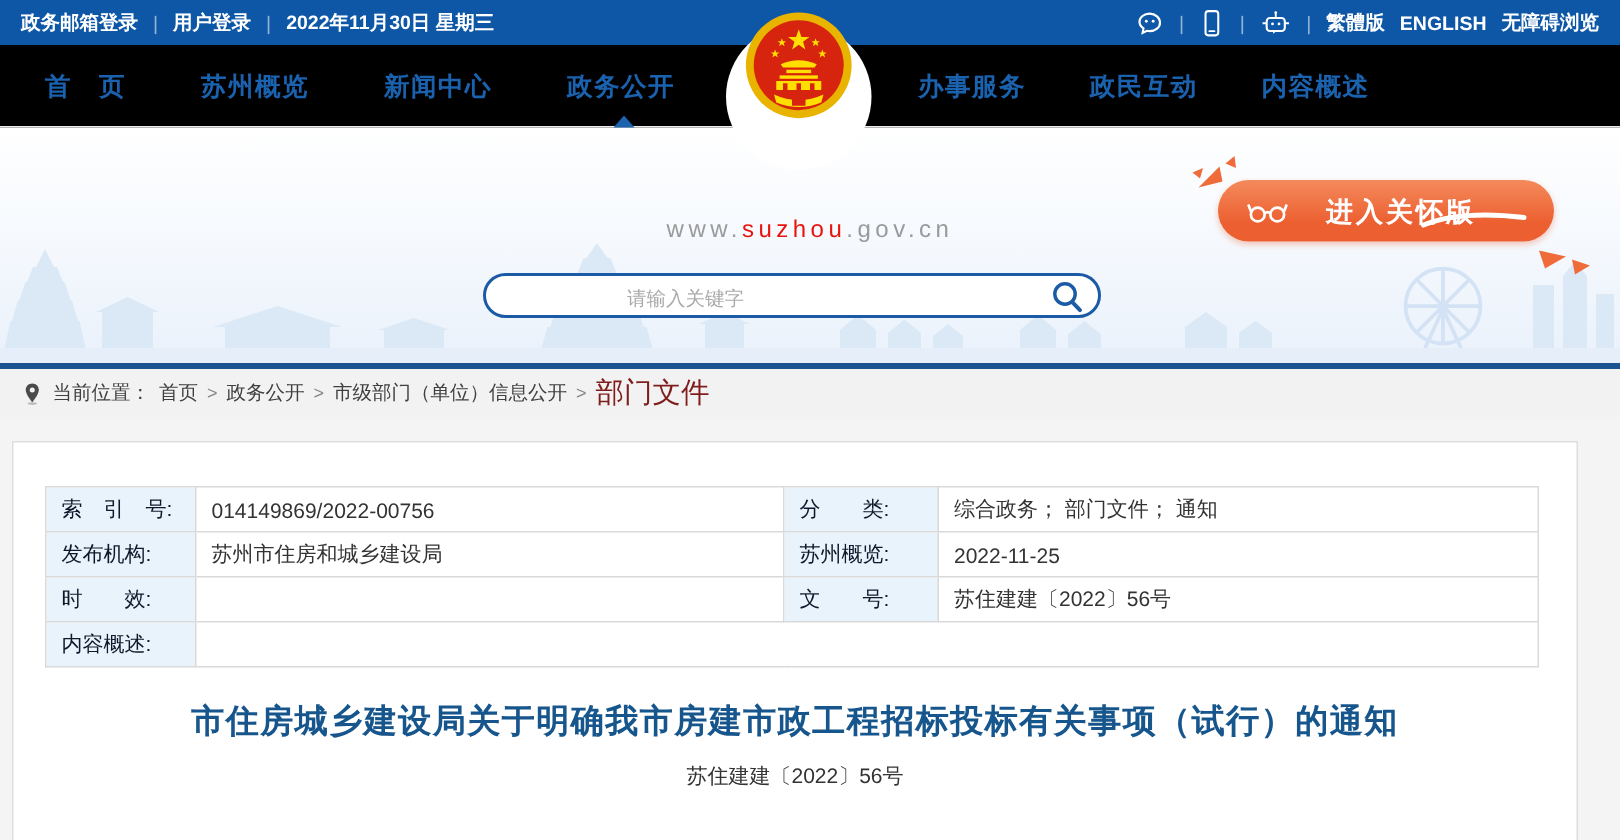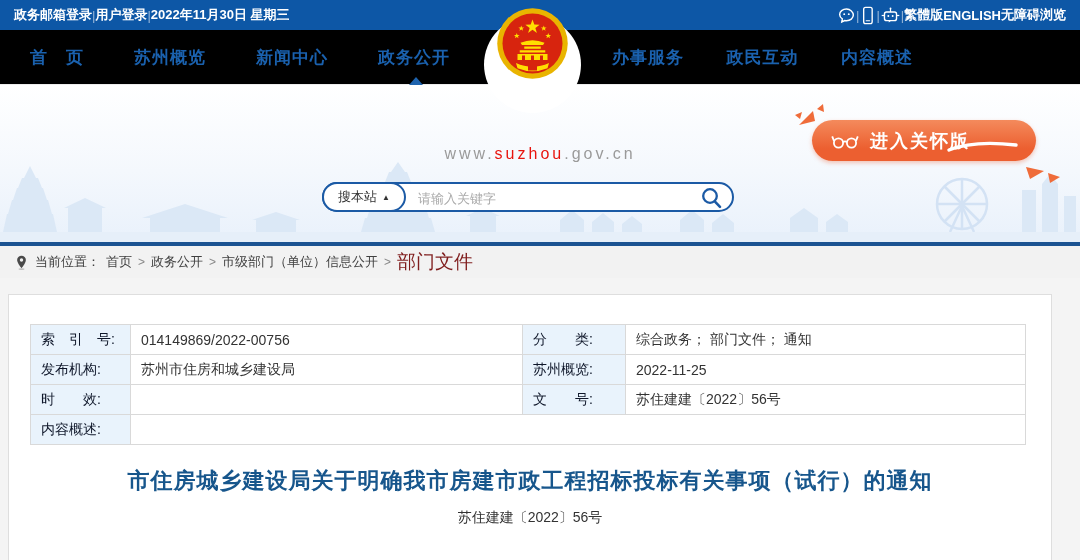--- a/index.html
+++ b/index.html
@@ -2,21 +2,21 @@
 <html><head>
 <meta charset="utf-8">
 <style>
   html,body{margin:0;padding:0;}
   body{width:1080px;height:560px;overflow:hidden;font-family:"Liberation Sans","DejaVu Sans",sans-serif;background:#fff;}
   .page{position:relative;width:1080px;height:560px;overflow:hidden;}
 
   
   .topbar{position:absolute;top:0;left:0;width:1080px;height:30px;background:#0d57a6;z-index:5;
           display:flex;align-items:center;justify-content:space-between;box-sizing:border-box;padding:0 14px;}
-  .tb-group{display:flex;align-items:center;color:#fff;font-size:13px;font-weight:600;}
+  .tb-group{display:flex;align-items:center;gap:10px;color:#fff;font-size:13px;font-weight:600;}
   .tb-sep{color:rgba(255,255,255,.55);font-weight:400;}
   .tb-link{cursor:pointer;white-space:nowrap;}
   .tb-icon{display:inline-flex;align-items:center;cursor:pointer;}
   .tb-icon svg{display:block;}
 
   
   .navbar{position:absolute;top:30px;left:0;width:1080px;height:55px;background:#000000;z-index:4;border-bottom:1px solid #ededed;box-sizing:border-box;}
   .nav-left,.nav-right{position:absolute;top:0;height:54px;display:flex;justify-content:space-between;align-items:center;}
   .nav-left{left:30px;width:420px;}
   .nav-right{left:612px;width:301px;}
@@ -44,21 +44,21 @@
                 border:2px solid #1b5aa5;border-radius:16px;box-sizing:border-box;
                 display:flex;align-items:center;justify-content:center;gap:5px;cursor:pointer;
                 font-size:13px;color:#333;}
   .scope-arrow{font-size:8px;color:#333;}
   .search-input{position:absolute;left:92px;top:1px;width:270px;height:24px;border:none;outline:none;
                 font-size:13px;color:#333;font-family:inherit;background:transparent;}
   .search-input::placeholder{color:#aaa;}
   .search-btn{position:absolute;right:8px;top:2px;width:24px;height:24px;cursor:pointer;background:none;border:none;padding:0;}
   .care-btn{position:absolute;left:812px;top:35px;width:224px;height:41px;border-radius:21px;cursor:pointer;
             background:linear-gradient(180deg,#f48a5c 0%,#ec5f30 70%);
-            display:flex;align-items:center;gap:10px;padding-left:18px;box-sizing:border-box;
+            display:flex;align-items:center;gap:24px;padding-left:18px;box-sizing:border-box;
             box-shadow:0 2px 4px rgba(236,95,48,.35);}
   .care-label{color:#fff;font-size:18px;font-weight:bold;letter-spacing:2px;}
   .care-swoosh{position:absolute;right:16px;bottom:7px;}
   .spark{position:absolute;z-index:2;}
   .spark-tl{left:793px;top:18px;}
   .spark-br{left:1020px;top:72px;}
 
   
   .crumbbar{position:absolute;top:246px;left:0;width:1080px;height:32px;background:#f2f2f2;
             display:flex;align-items:center;box-sizing:border-box;padding-left:14px;gap:6px;z-index:2;}
@@ -196,24 +196,20 @@
         <line x1="944" y1="24" x2="980" y2="60"></line>
         <line x1="980" y1="24" x2="944" y2="60"></line>
         <path d="M950 70 L962 44 L974 70"></path>
       </g>
       <rect x="0" y="70" width="1080" height="10" fill="#e6eff9"></rect>
     </svg>
 
     <div class="site-url"><span>www.</span><span class="red">suzhou</span><span>.gov.cn</span></div>
 
     <div class="search-pill">
-      <span class="search-scope">
-        <span>搜本站</span>
-        <span class="scope-arrow">▲</span>
-      </span>
       <input class="search-input" type="text" placeholder="请输入关键字" style="">
       <button class="search-btn">
         <svg width="24" height="24" viewBox="0 0 24 24">
             <circle cx="10" cy="10" r="6.8" fill="none" stroke="#1b5aa5" stroke-width="2.3"></circle>
             <line x1="15.2" y1="15.8" x2="20" y2="20.8" stroke="#1b5aa5" stroke-width="2.6" stroke-linecap="round"></line>
           </svg>
       </button>
     </div>
 
     <svg class="spark spark-tl" width="34" height="30" viewBox="0 0 34 30">

